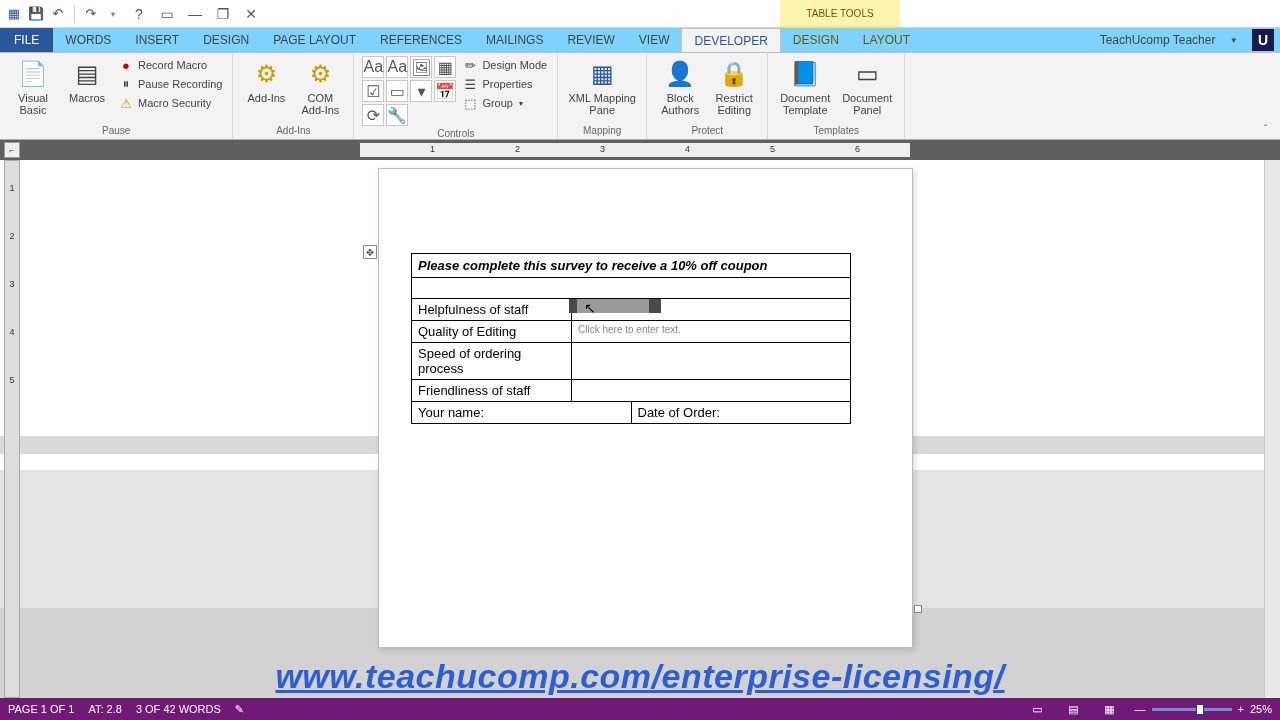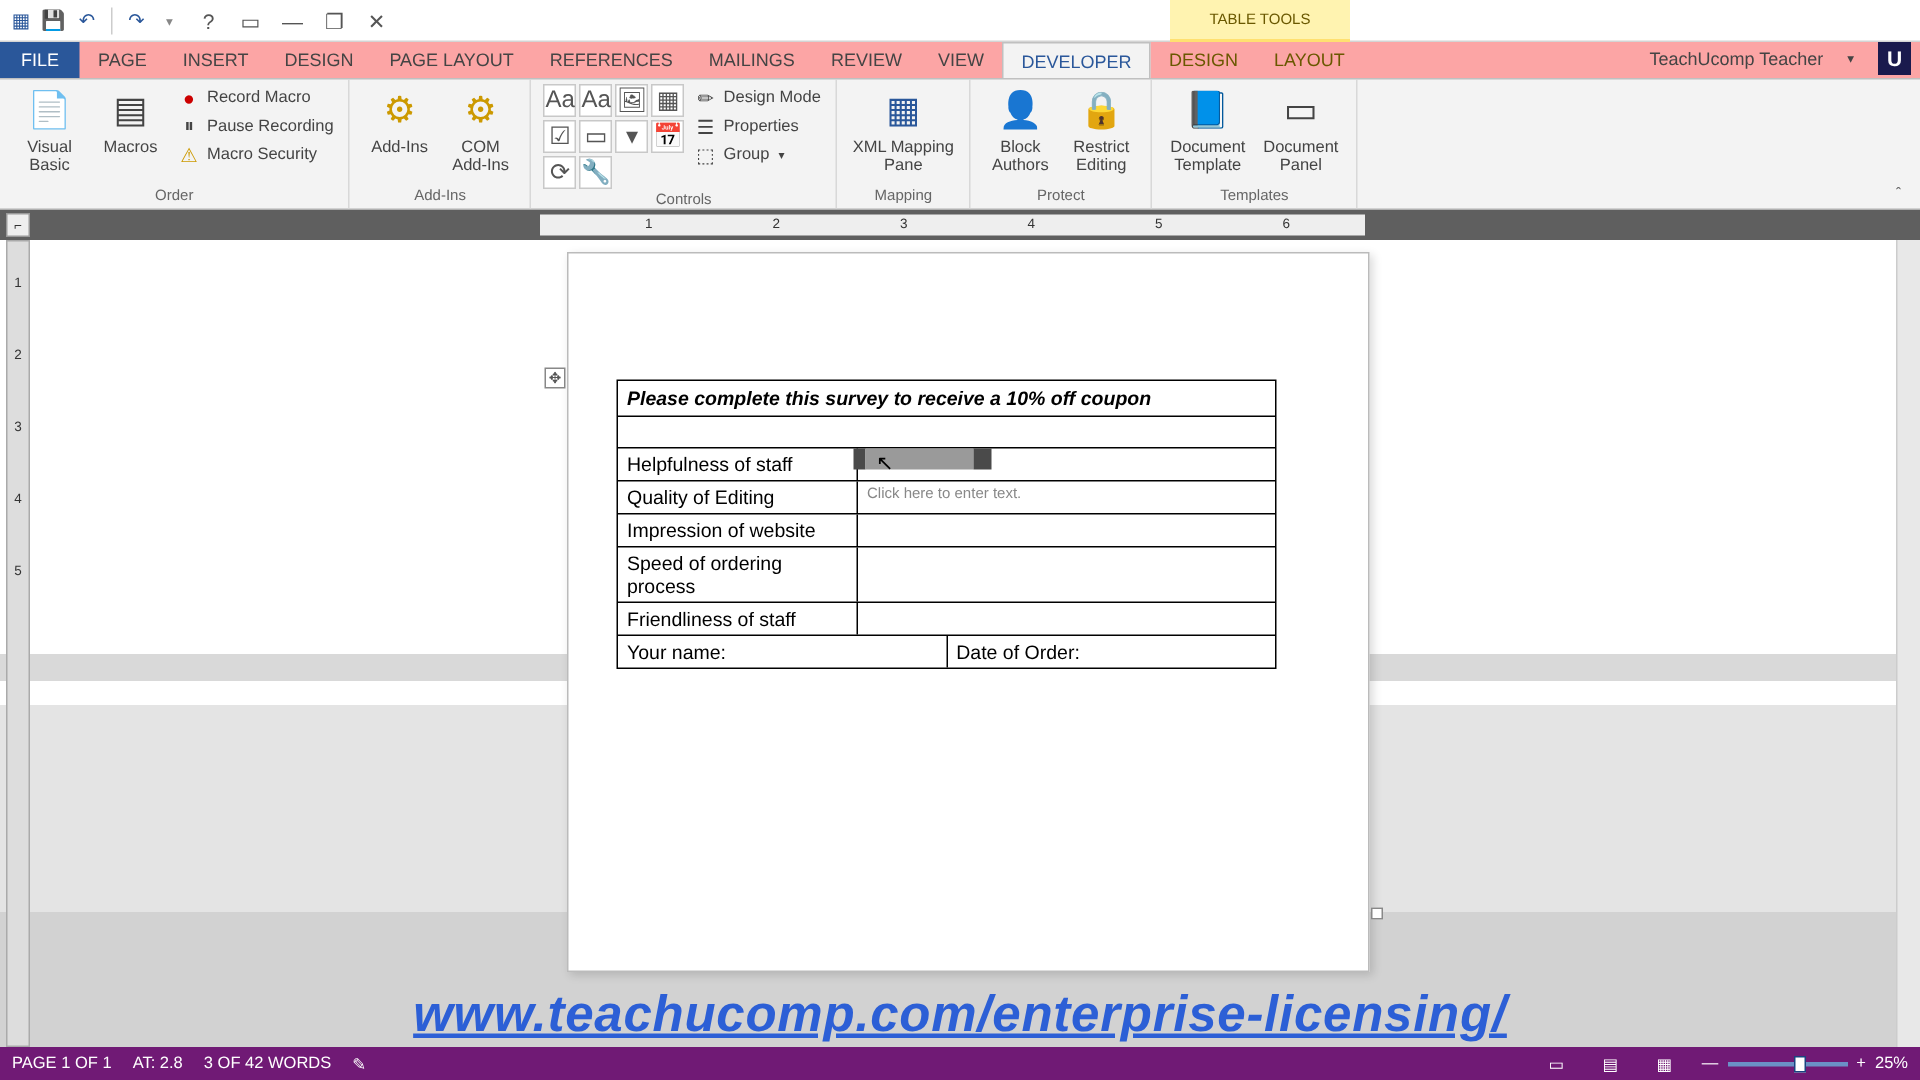--- a/index.html
+++ b/index.html
@@ -9,21 +9,21 @@
 .titlebar { height:28px; background:#fff; display:flex; align-items:center; color:#444; font-size:12px; border-bottom:1px solid #d4d4d4; }
 .qat { display:flex; align-items:center; gap:6px; padding:0 6px; }
 .qat-icon { width:16px; height:16px; display:flex; align-items:center; justify-content:center; font-size:13px; color:#2a579a; }
 .qat-sep { width:1px; height:18px; background:#ccc; margin:0 2px;}
 .title-center { flex:1; text-align:center; font-size:12px; color:#444; }
 .title-right { display:flex; align-items:center; gap:4px; padding-right:8px; }
 .table-tools-wrap { position:absolute; left:780px; top:0; width:120px; height:28px; background:#fff3b0; border-bottom:2px solid #ffe070; display:flex; align-items:center; justify-content:center; font-size:10px; color:#6a5800; }
 .win-btn { width:24px; height:20px; display:flex; align-items:center; justify-content:center; font-size:14px; color:#555; }
 
 
-.tabrow { height:24px; background:#fca5a5; display:flex; align-items:flex-start; font-size:12px; }
+.tabrow { height:24px; background:#7dd3fc; display:flex; align-items:center; font-size:12px; }
 .file-tab { background:#2a579a; color:#fff; padding:4px 14px; height:24px; display:flex; align-items:center; }
 .tab { padding:4px 12px; color:#444; height:24px; display:flex; align-items:center; }
 .tab.active { background:#f3f3f3; border:1px solid #c0c0c0; border-bottom:none; color:#2a579a; }
 .ctx-tab { padding:4px 12px; color:#6a5800; height:24px; display:flex; align-items:center; }
 .tabrow-right { margin-left:auto; padding-right:6px; display:flex; align-items:center; gap:16px; color:#444; }
 .ucomp-badge { width:22px; height:22px; background:#1a1a4d; color:#fff; display:flex; align-items:center; justify-content:center; font-weight:bold; font-size:14px;}
 
 
 .ribbon { height:88px; background:#f3f3f3; border-top:1px solid #c0c0c0; border-bottom:1px solid #b0b0b0; display:flex; }
 .group { border-right:1px solid #d8d8d8; padding:3px 8px 0 8px; display:flex; flex-direction:column; justify-content:space-between; }
@@ -102,21 +102,21 @@
     <span class="win-btn">▭</span>
     <span class="win-btn">—</span>
     <span class="win-btn">❐</span>
     <span class="win-btn">✕</span>
   </div>
 </div>
 <div class="table-tools-wrap">TABLE TOOLS</div>
 
 <div class="tabrow">
   <div class="file-tab">FILE</div>
-  <div class="tab">PAGE</div>
+  <div class="tab">WORDS</div>
   <div class="tab">INSERT</div>
   <div class="tab">DESIGN</div>
   <div class="tab">PAGE LAYOUT</div>
   <div class="tab">REFERENCES</div>
   <div class="tab">MAILINGS</div>
   <div class="tab">REVIEW</div>
   <div class="tab">VIEW</div>
   <div class="tab active">DEVELOPER</div>
   <div class="ctx-tab">DESIGN</div>
   <div class="ctx-tab">LAYOUT</div>
@@ -148,21 +148,21 @@
         <div class="small-btn">
             <span class="ico">⏸</span>
             <span>Pause Recording</span>
           </div>
         <div class="small-btn">
             <span class="ico" style="color:#c90;">⚠</span>
             <span>Macro Security</span>
           </div>
       </div>
     </div>
-    <div class="group-label">Order</div>
+    <div class="group-label">Pause</div>
   </div>
 
   <div class="group">
     <div class="group-body">
       <div class="big-btn">
           <span class="ico" style="color:#c90;">⚙</span>
           <span>Add-Ins</span>
         </div>
       <div class="big-btn">
           <span class="ico" style="color:#c90;">⚙</span>
@@ -296,24 +296,20 @@
             <div class="cc-tab"></div>
               <div class="cc-body"></div>
               <div class="cc-end"></div>
           </div>
           <span class="cursor">↖</span>
         </div>
       </div>
       <div class="s-row">
         <div class="s-lab">Quality of Editing</div>
         <div class="s-val">Click here to enter text.</div>
-      </div>
-      <div class="s-row">
-        <div class="s-lab">Impression of website</div>
-        <div class="s-val"></div>
       </div>
       <div class="s-row">
         <div class="s-lab">Speed of ordering process</div>
         <div class="s-val"></div>
       </div>
       <div class="s-row">
         <div class="s-lab">Friendliness of staff</div>
         <div class="s-val"></div>
       </div>
       <div class="s-row">

